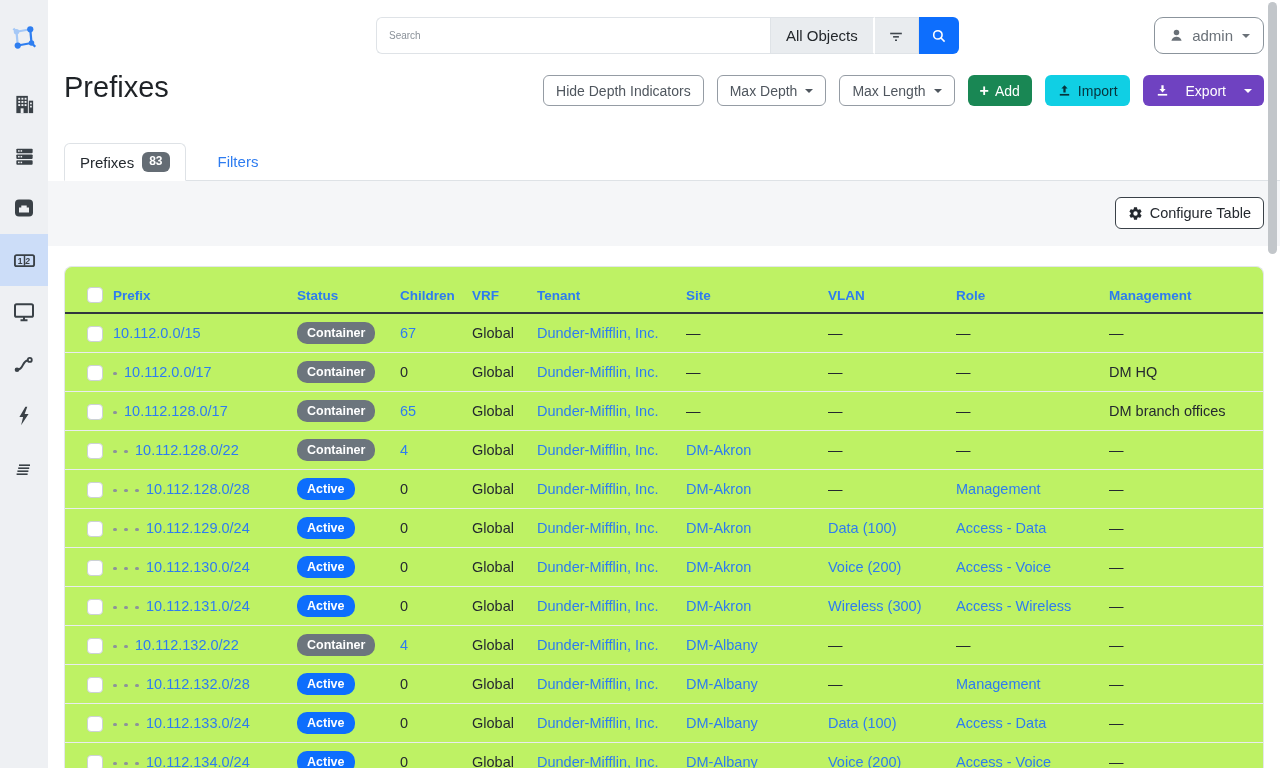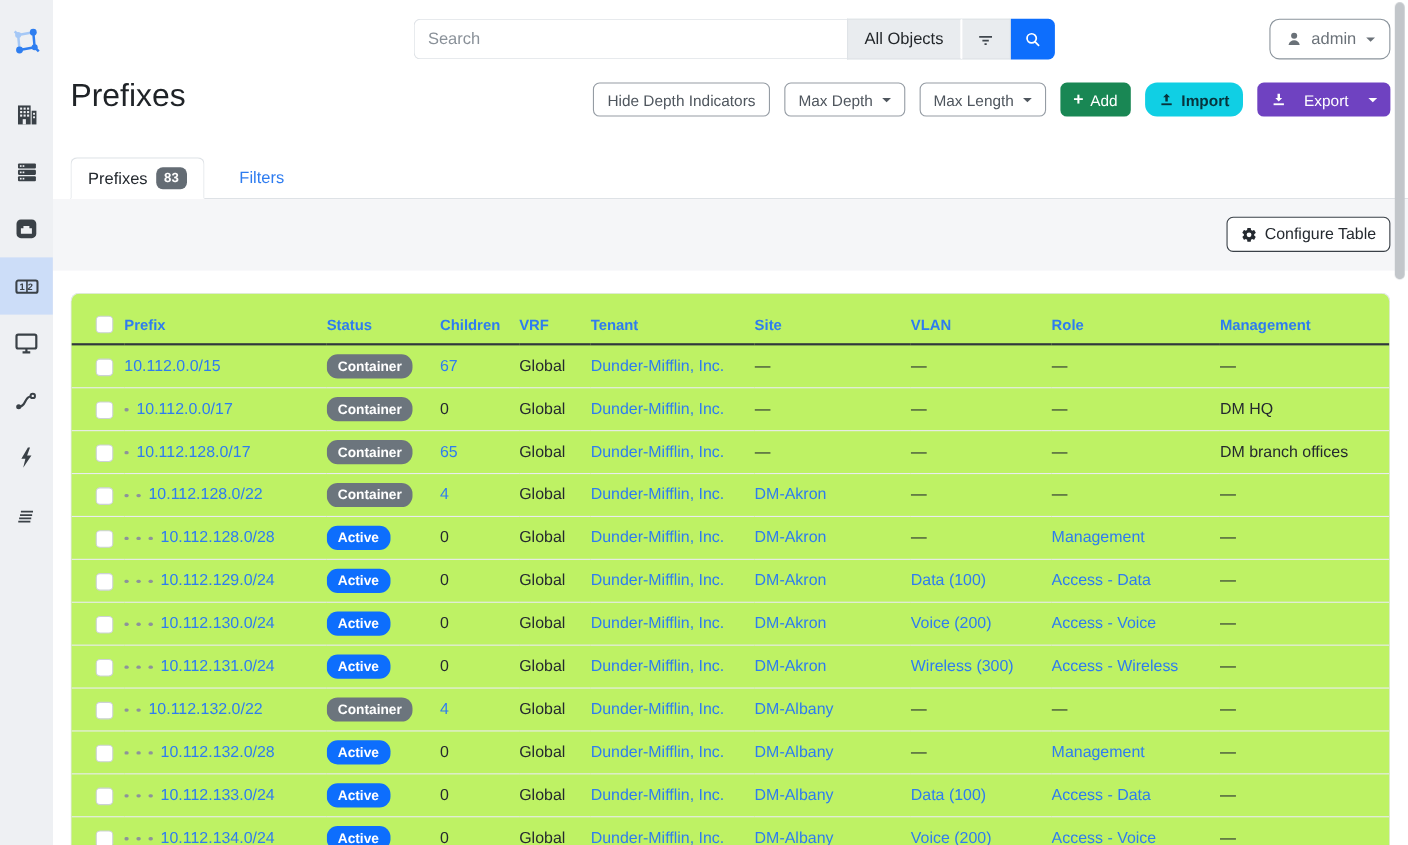--- a/index.html
+++ b/index.html
@@ -13,41 +13,41 @@
   .nav-item.logo { margin-bottom:14px; }
   .nav-item.active { background:#ccddf8; }
   .nav-item svg { display:block; }
 
   
   .main { position:absolute; left:48px; top:0; width:1232px; height:768px; background:#fff; }
 
   
   .searchgroup { position:absolute; left:328px; top:17px; height:37px; display:flex; align-items:stretch; }
   .search-input { width:394px; border:1px solid #dfe3e7; border-right:none; border-radius:6px 0 0 6px;
-    padding:0 12px; font-size:15px; color:#4d7c0f; outline:none; font-family:inherit; }
+    padding:0 12px; font-size:10px; color:#4d7c0f; outline:none; font-family:inherit; }
   .search-input::placeholder { color:#8a9199; }
   .scope-btn { background:#e9ecef; border:1px solid #dfe3e7; border-right:2px solid #fff;
     font-size:15px; color:#23272b; padding:0 15px; display:flex; align-items:center; cursor:pointer; font-family:inherit; }
   .filter-btn { background:#e9ecef; border:1px solid #dfe3e7; border-left:none; width:44px;
     display:flex; align-items:center; justify-content:center; cursor:pointer; }
   .search-btn { background:#0d6efd; border:none; width:40px; border-radius:0 6px 6px 0;
     display:flex; align-items:center; justify-content:center; cursor:pointer; }
 
   .user-btn { position:absolute; right:16px; top:17px; height:37px; background:#fff;
     border:1px solid #8b949c; border-radius:9px; display:flex; align-items:center; gap:7px;
     padding:0 13px; color:#6a7178; font-size:15px; cursor:pointer; font-family:inherit; }
 
   
   .page-title { position:absolute; left:16px; top:71px; font-size:29px; font-weight:400; color:#1f2327; }
   .toolbar { position:absolute; right:16px; top:75px; display:flex; gap:13px; height:31px; }
   .btn { display:flex; align-items:center; gap:6px; border-radius:6px; font-size:14px;
     padding:4px 12px; cursor:pointer; border:none; font-family:inherit; white-space:nowrap; }
   .btn.outline { background:#fff; border:1px solid #959ca4; color:#4f565e; }
   .btn.add { background:#198754; color:#fff; font-weight:500; }
-  .btn.import { background:#10cfe4; color:#07333c; font-weight:700;border-radius:11px; }
+  .btn.import { background:#10cfe4; color:#07333c; font-weight:400; }
   .btn.export { background:#6f42c1; color:#fff; font-weight:500;gap:16px; }
   .caret { width:0; height:0; border-left:4px solid transparent; border-right:4px solid transparent;
     border-top:4.5px solid currentColor; display:inline-block; margin-left:2px; }
   .plus { font-size:16px; font-weight:700; line-height:1; }
 
   
   .tabs { position:absolute; left:16px; right:0; top:143px; height:38px;
     border-bottom:1px solid #dee2e6; display:flex; align-items:flex-end; }
   .tab { height:38px; display:flex; align-items:center; padding:0 15px; font-size:15px; cursor:pointer; }
   .tab.active { background:#fff; border:1px solid #dee2e6; border-bottom:1px solid #fff;

